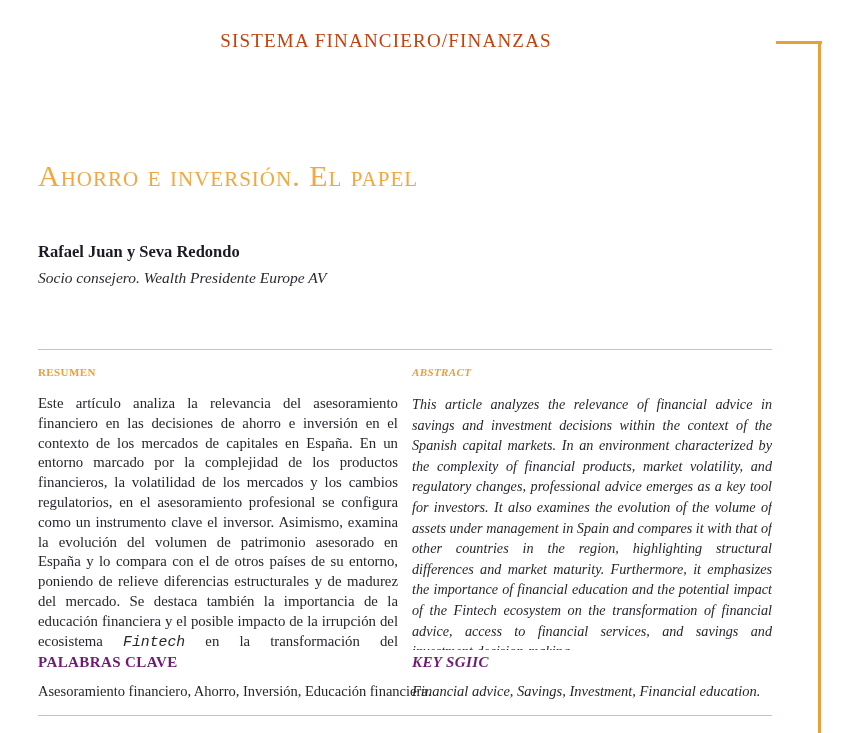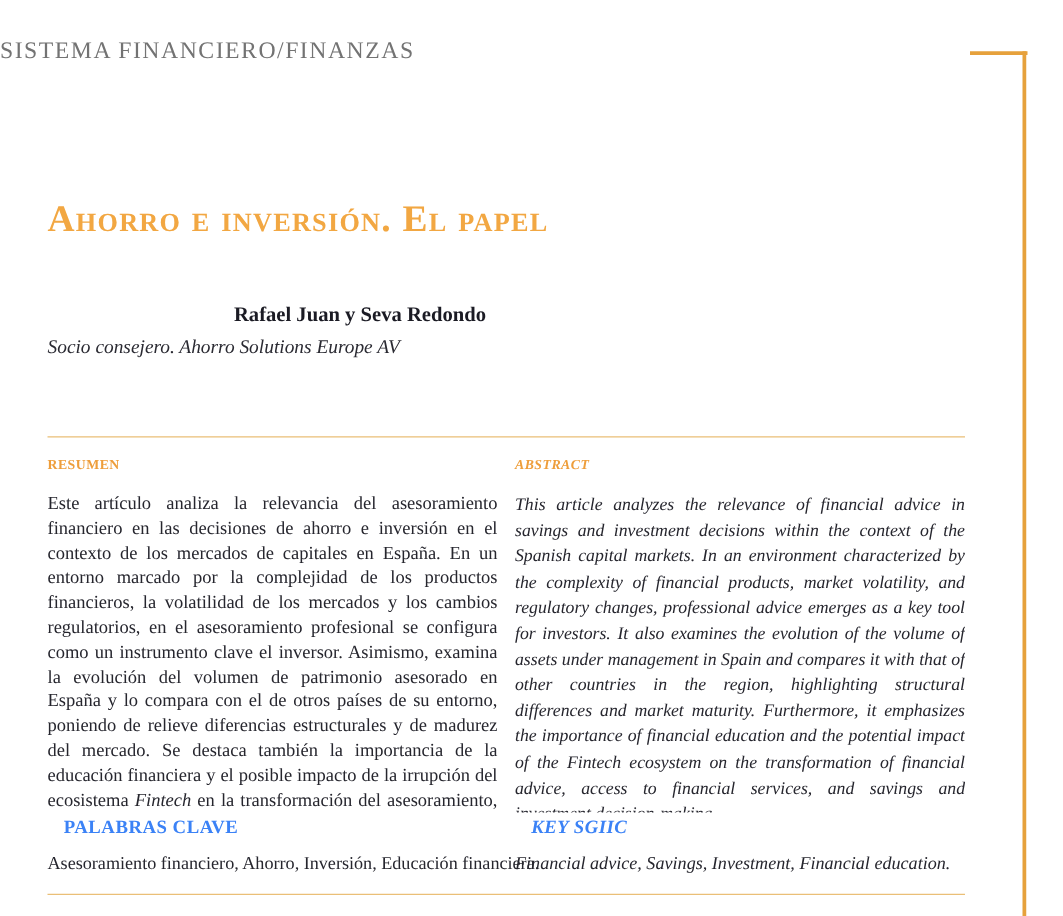--- a/index.html
+++ b/index.html
@@ -6,40 +6,40 @@
   body {
     width: 850px; height: 733px;
     background: #ffffff;
     font-family: "Liberation Serif", serif;
     color: #24242c;
     position: relative;
     overflow: hidden;
   }
   .kicker {
     position: absolute; top: 30px; left: 0; width: 772px;
-    text-align: left;
+    text-align: center;
     font-size: 19px; letter-spacing: 1.2px;
-    color: #737373;
+    color: #c2410c;
   }
   .corner-h {
     position: absolute; top: 41px; left: 776px;
     width: 46px; height: 3px; background: #e6a13c;
   }
   .corner-v {
     position: absolute; top: 41px; left: 818px;
     width: 3px; height: 692px; background: #e6a13c;
   }
   .title {
     position: absolute; top: 156px; left: 38px; width: 600px;
     font-size: 30px; line-height: 39px;
     font-variant: small-caps; letter-spacing: 1px;
     color: #f2a742;
   }
   .author-block { position: absolute; top: 242px; left: 38px; width: 500px; }
-  .author { font-size: 16.5px; font-weight: bold; color: #1b1b24; margin: 0 0 5px 0; text-align: center; }
+  .author { font-size: 16.5px; font-weight: bold; color: #1b1b24; margin: 0 0 5px 0; }
   .affil { font-size: 15.5px; font-style: italic; line-height: 22px; color: #2a2a32; }
 
   .content { position: absolute; top: 349px; left: 38px; width: 734px; height: 370px; }
   .rule-top { position: absolute; top: 0; left: 0; width: 734px; border-top: 1.5px solid #eabf77; }
   .rule-bottom { position: absolute; top: 366px; left: 0; width: 734px; border-top: 1.5px solid #eabf77; }
 
   .col-left  { position: absolute; top: 0; left: 0;    width: 360px; height: 366px; }
   .col-right { position: absolute; top: 0; left: 374px; width: 360px; height: 366px; }
 
   .sec-heading {
@@ -53,48 +53,48 @@
     position: absolute; top: 45px; left: 0; width: 360px;
     text-align: justify;
     font-size: 14.8px; line-height: 19.8px;
     max-height: 256px; overflow: hidden;
     hyphens: auto; -webkit-hyphens: auto;
     color: #26262e;
   }
   .col-right .sec-body {
     font-style: italic; font-size: 14.2px; line-height: 20.6px;
   }
-  .italic-term { font-style: italic; }
+  .italic-term { font-style: italic; font-family: Liberation Mono, monospace; }
 
   .kw-heading {
     position: absolute; top: 305px; left: 0;
     font-size: 15px; font-weight: bold;
-    color: #3b82f6; letter-spacing: 0.4px; margin-left: 13px;
+    color: #701a75; letter-spacing: 0.4px;
   }
   .col-right .kw-heading { font-style: italic; }
   .kw-text {
     position: absolute; top: 334px; left: 0; width: 360px;
     font-size: 14.5px; color: #26262e; white-space: nowrap;
   }
   .col-right .kw-text { font-style: italic; }
 </style>
 </head>
 <body>
 
 <div class="kicker">SISTEMA FINANCIERO/FINANZAS</div>
 <div class="corner-h"></div>
 <div class="corner-v"></div>
 
-<h1 class="title" style="margin:0; font-weight:bold;">
+<h1 class="title" style="margin:0; font-weight:normal;">
   <span>Ahorro e inversión. El papel</span><br>
 </h1>
 
 <div class="author-block">
   <div class="author">Rafael Juan y Seva Redondo</div>
-  <div class="affil">Socio consejero. Ahorro Solutions Europe AV</div>
+  <div class="affil">Socio consejero. Wealth Presidente Europe AV</div>
 </div>
 
 <div class="content">
   <div class="rule-top"></div>
 
   <div class="col-left" lang="es">
     <div class="sec-heading">RESUMEN</div>
     <p class="sec-body" style="margin:0"><span>Este artículo analiza la relevancia del asesoramiento financiero en las decisiones de ahorro e inversión en el contexto de los mercados de capitales en España. En un entorno marcado por la complejidad de los productos financieros, la volatilidad de los mercados y los cambios regulatorios, en el asesoramiento profesional se configura como un instrumento clave el inversor. Asimismo, examina la evolución del volumen de patrimonio asesorado en España y lo compara con el de otros países de su entorno, poniendo de relieve diferencias estructurales y de madurez del mercado. Se destaca también la importancia de la educación financiera y el posible impacto de la irrupción del ecosistema </span><span class="italic-term">Fintech</span><span> en la transformación del asesoramiento, la accesibilidad a los servicios financieros y la toma de decisiones de ahorro e inversión.</span></p>
     <div class="kw-heading">PALABRAS CLAVE</div>
     <div class="kw-text">Asesoramiento financiero, Ahorro, Inversión, Educación financiera.</div>

